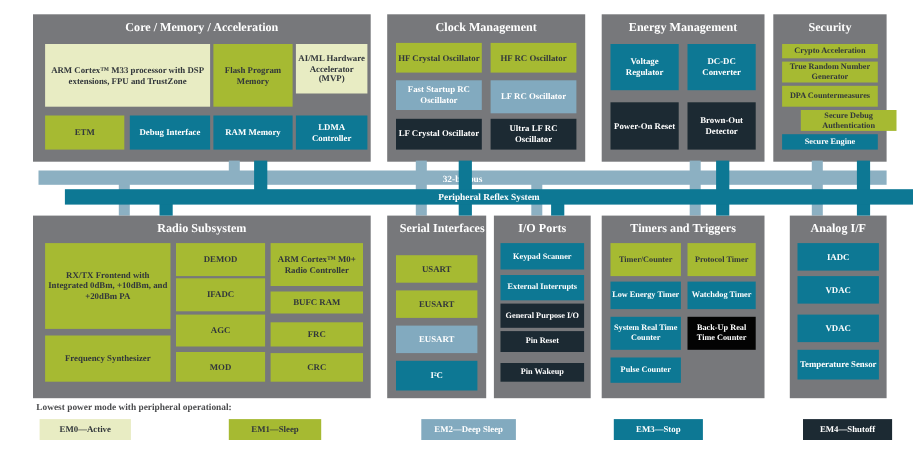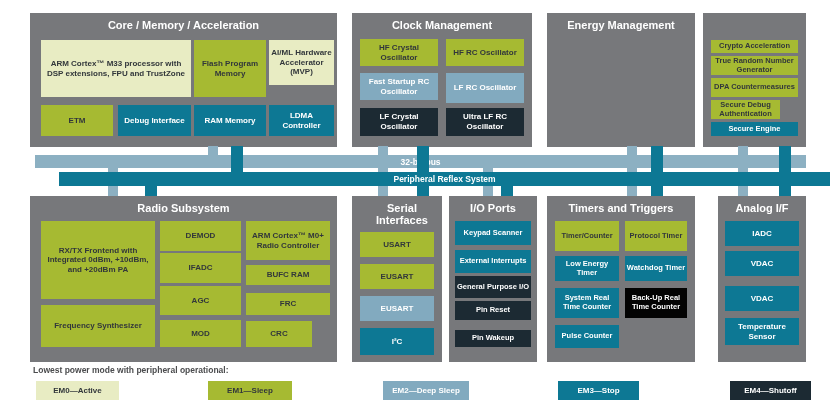--- a/index.html
+++ b/index.html
@@ -1,17 +1,17 @@
 <!DOCTYPE html>
 <html style="--gray: #77787b; --em0: #e8ecc3; --em1: #a6ba32; --em2: #82aabf; --em3: #0d7894; --em4: #1c2a33; --black: #030303; --busLight: #8cb0c2; --busTeal: #0d7894; --textDark: #32373b;"><head>
 <meta charset="utf-8">
 <style>
   html,body{margin:0;padding:0;background:#fff;}
   #canvas{position:relative;width:839px;height:414px;background:#fff;
-          font-family:Liberation Sans, sans-serif;overflow:hidden;}
+          font-family:Liberation Serif, serif;overflow:hidden;}
   .sec{position:absolute;background:var(--gray);}
   .stitle{color:#fff;font-weight:bold;font-size:11px;text-align:center;
           padding-top:6px;line-height:1.12;}
   .content{position:absolute;}
   .blk{position:absolute;display:flex;align-items:center;justify-content:center;
        text-align:center;font-weight:bold;font-size:8px;line-height:1.2;
        padding:1px 2px;box-sizing:border-box;}
   .blk.small{font-size:7.5px;line-height:1.15;padding:0 1px;}
   .mode-em0{background:var(--em0);color:var(--textDark);}
   .mode-em1{background:var(--em1);color:var(--textDark);}
@@ -57,28 +57,35 @@
       <div class="blk mode-em1" style="left:86px;top:0;width:78px;height:27px">HF RC Oscillator</div>
       <div class="blk mode-em2" style="left:0;top:34px;width:78px;height:27px">Fast Startup RC Oscillator</div>
       <div class="blk mode-em2" style="left:86px;top:34px;width:78px;height:30px">LF RC Oscillator</div>
       <div class="blk mode-em4" style="left:0;top:69px;width:78px;height:28px">LF Crystal Oscillator</div>
       <div class="blk mode-em4" style="left:86px;top:69px;width:78px;height:28px">Ultra LF RC Oscillator</div>
     </div>
   </div>
 
   <div class="sec" style="left:547px;top:13px;width:148px;height:134px">
     <div class="stitle">Energy Management</div>
+    <div class="content" style="left:8px;top:27px;width:132px;height:96px">
+      <div class="blk mode-em3" style="left:0;top:0;width:62px;height:42px">Voltage Regulator</div>
+      <div class="blk mode-em3" style="left:70px;top:0;width:62px;height:42px">DC-DC Converter</div>
+      <div class="blk mode-em4" style="left:0;top:53px;width:62px;height:43px">Power-On Reset</div>
+      <div class="blk mode-em4" style="left:70px;top:53px;width:62px;height:43px">Brown-Out Detector</div>
+    </div>
   </div>
 
   <div class="sec" style="left:703px;top:13px;width:103px;height:134px">
+    <div class="stitle">Security</div>
     <div class="content" style="left:8px;top:27px;width:87px;height:96px">
       <div class="blk small mode-em1" style="left:0;top:0;width:87px;height:13px">Crypto Acceleration</div>
       <div class="blk small mode-em1" style="left:0;top:16px;width:87px;height:19px">True Random Number Generator</div>
       <div class="blk small mode-em1" style="left:0;top:38px;width:87px;height:19px">DPA Countermeasures</div>
-      <div class="blk small mode-em1" style="left:0;top:60px;width:69px;height:19px">Secure Debug Authentication</div>
+      <div class="blk small mode-em1" style="left:17px;top:60px;width:87px;height:19px">Secure Debug Authentication</div>
       <div class="blk small mode-em3" style="left:0;top:82px;width:87px;height:14px">Secure Engine</div>
     </div>
   </div>
 
   <div class="bus" id="bus32">32-bit bus</div>
   <div class="bus" id="prs">Peripheral Reflex System</div>
 
   <div class="conn lb z0" style="left:208px;top:146px;width:10px;height:12px"></div>
   <div class="conn tl z2" style="left:231px;top:146px;width:12px;height:30px"></div>
   <div class="conn lb z0" style="left:378px;top:146px;width:10px;height:12px"></div>
@@ -104,21 +111,21 @@
     <div class="content" style="left:11px;top:25px;width:289px;height:126px">
       <div class="blk mode-em1" style="left:0;top:0;width:114px;height:78px">RX/TX Frontend with Integrated 0dBm, +10dBm, and +20dBm PA</div>
       <div class="blk mode-em1" style="left:0;top:84px;width:114px;height:42px">Frequency Synthesizer</div>
       <div class="blk mode-em1" style="left:119px;top:0;width:81px;height:30px">DEMOD</div>
       <div class="blk mode-em1" style="left:119px;top:32px;width:81px;height:30px">IFADC</div>
       <div class="blk mode-em1" style="left:119px;top:65px;width:81px;height:29px">AGC</div>
       <div class="blk mode-em1" style="left:119px;top:99px;width:81px;height:27px">MOD</div>
       <div class="blk mode-em1" style="left:205px;top:0;width:84px;height:39px">ARM Cortex™ M0+ Radio Controller</div>
       <div class="blk mode-em1" style="left:205px;top:44px;width:84px;height:20px">BUFC RAM</div>
       <div class="blk mode-em1" style="left:205px;top:72px;width:84px;height:22px">FRC</div>
-      <div class="blk mode-em1" style="left:205px;top:100px;width:66px;height:26px">CRC</div>
+      <div class="blk mode-em1" style="left:205px;top:100px;width:84px;height:26px">CRC</div>
     </div>
   </div>
 
   <div class="sec" style="left:352px;top:196px;width:90px;height:166px">
     <div class="stitle" style="padding-left:10px;padding-right:0">Serial Interfaces</div>
     <div class="content" style="left:8px;top:36px;width:74px;height:124px">
       <div class="blk mode-em1" style="left:0;top:0;width:74px;height:25px">USART</div>
       <div class="blk mode-em1" style="left:0;top:32px;width:74px;height:25px">EUSART</div>
       <div class="blk mode-em2" style="left:0;top:64px;width:74px;height:25px">EUSART</div>
       <div class="blk mode-em3" style="left:0;top:96px;width:74px;height:27px">I²C</div>

